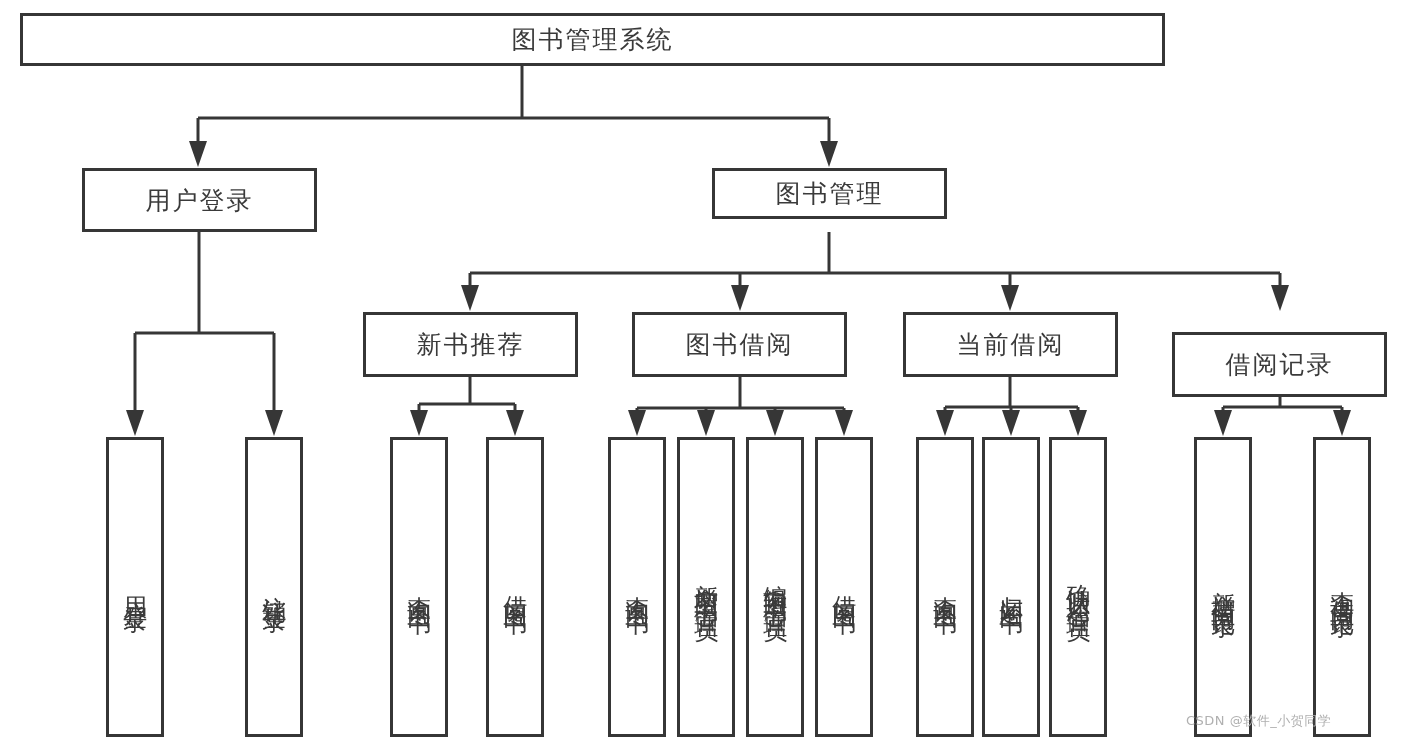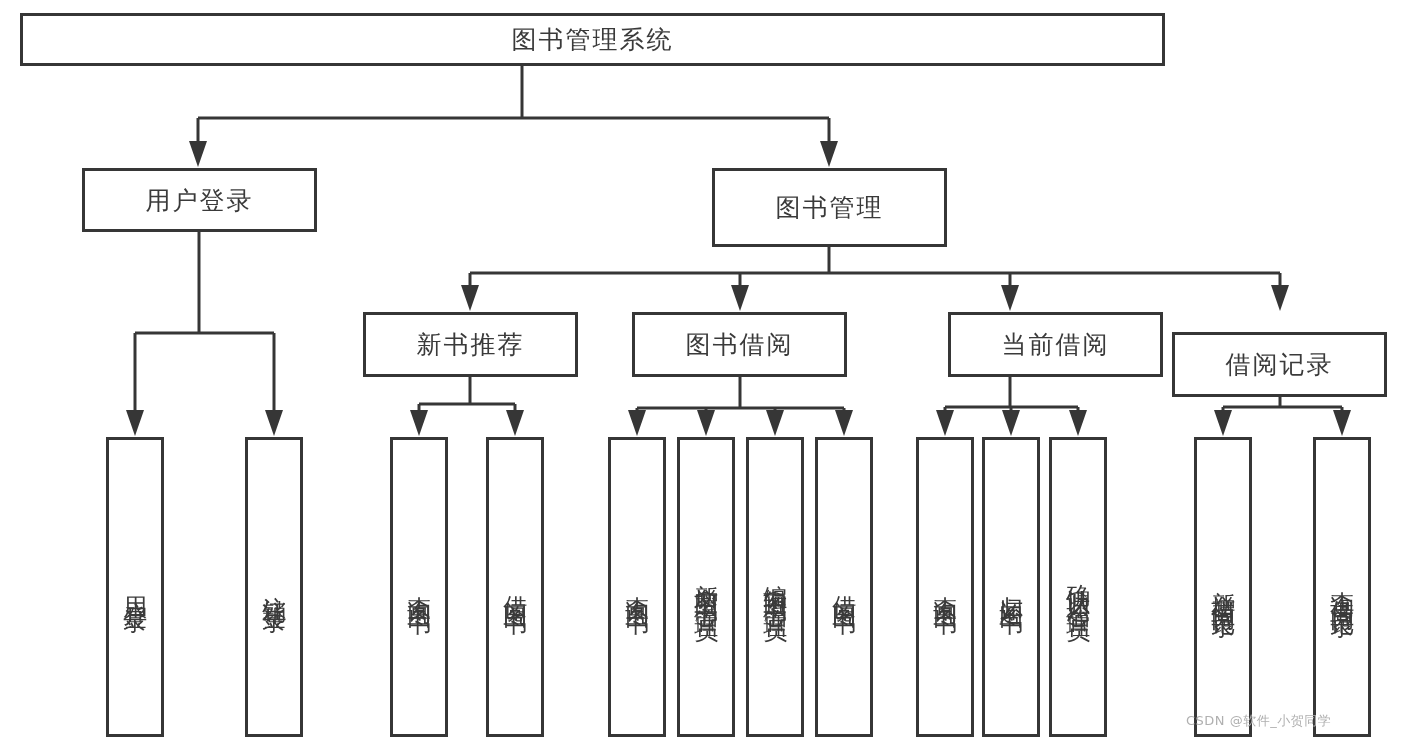--- a/index.html
+++ b/index.html
@@ -22,25 +22,25 @@
     border: 3px solid #363636;
     background: #ffffff;
     display: flex;
     align-items: center;
     justify-content: center;
     color: #3a3a3a;
   }
   .hbox { font-size: 25px; letter-spacing: 2px; white-space: nowrap; }
   .root-box  { left: 20px;  top: 13px;  width: 1145px; height: 53px; }
   .lvl2-a    { left: 82px;  top: 168px; width: 235px;  height: 64px; }
-  .lvl2-b    { left: 712px; top: 168px; width: 235px;  height: 79px; }
+  .lvl2-b    { left: 712px; top: 168px; width: 235px;  height: 51px; }
   .lvl3      { top: 312px; width: 215px; height: 65px; }
   .lvl3-a { left: 363px; }
   .lvl3-b { left: 632px; }
-  .lvl3-c { left: 948px; text-align: center; }
+  .lvl3-c { left: 903px; text-align: center; }
   .lvl3-d { left: 1172px; margin-top: 20px; }
   .leaf {
     top: 437px;
     width: 58px;
     height: 300px;
   }
   .leaf span {
     writing-mode: vertical-rl;
     font-size: 24px;
     letter-spacing: 5px;

